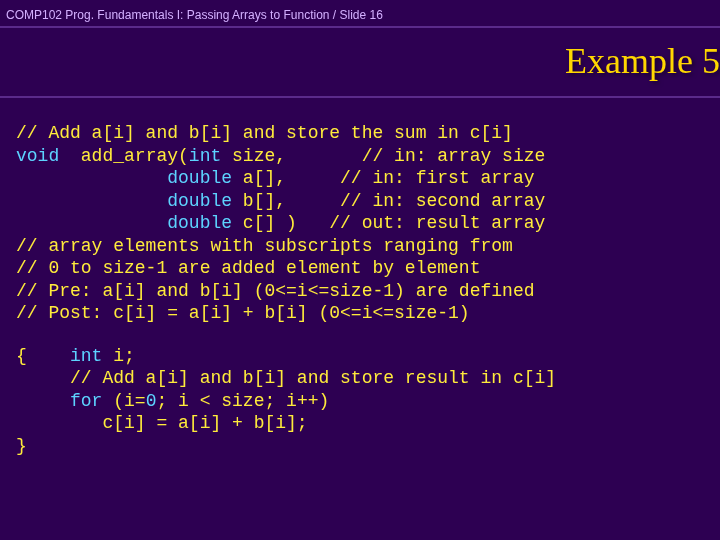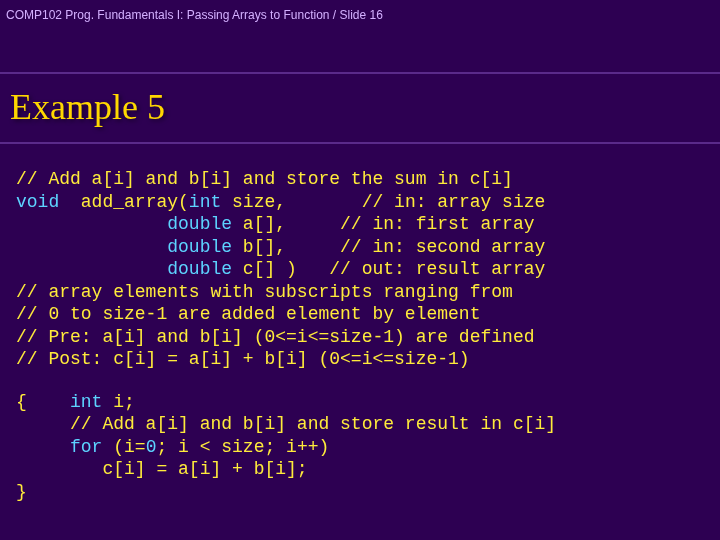--- a/index.html
+++ b/index.html
@@ -12,24 +12,23 @@
   }
   .header {
     color: #d4b0ff;
     font-size: 12px;
     padding: 8px 6px 4px 6px;
     font-family: Arial, sans-serif;
   }
   .title-bar {
     border-top: 2px solid #5a2a8a;
     border-bottom: 2px solid #5a2a8a;
-    padding: 12px 0 14px 10px;
-    text-align: left;
+    padding: 12px 0 14px 0;
+    text-align: right;
     margin-bottom: 24px;
-    margin-top: 46px;
   }
   .title {
     font-family: 'Times New Roman', serif;
     font-size: 36px;
     color: #ffd700;
     text-shadow: 2px 2px 4px rgba(0,0,0,0.5);
   }
   .code-block {
     font-family: 'Courier New', monospace;
     font-size: 18px;

